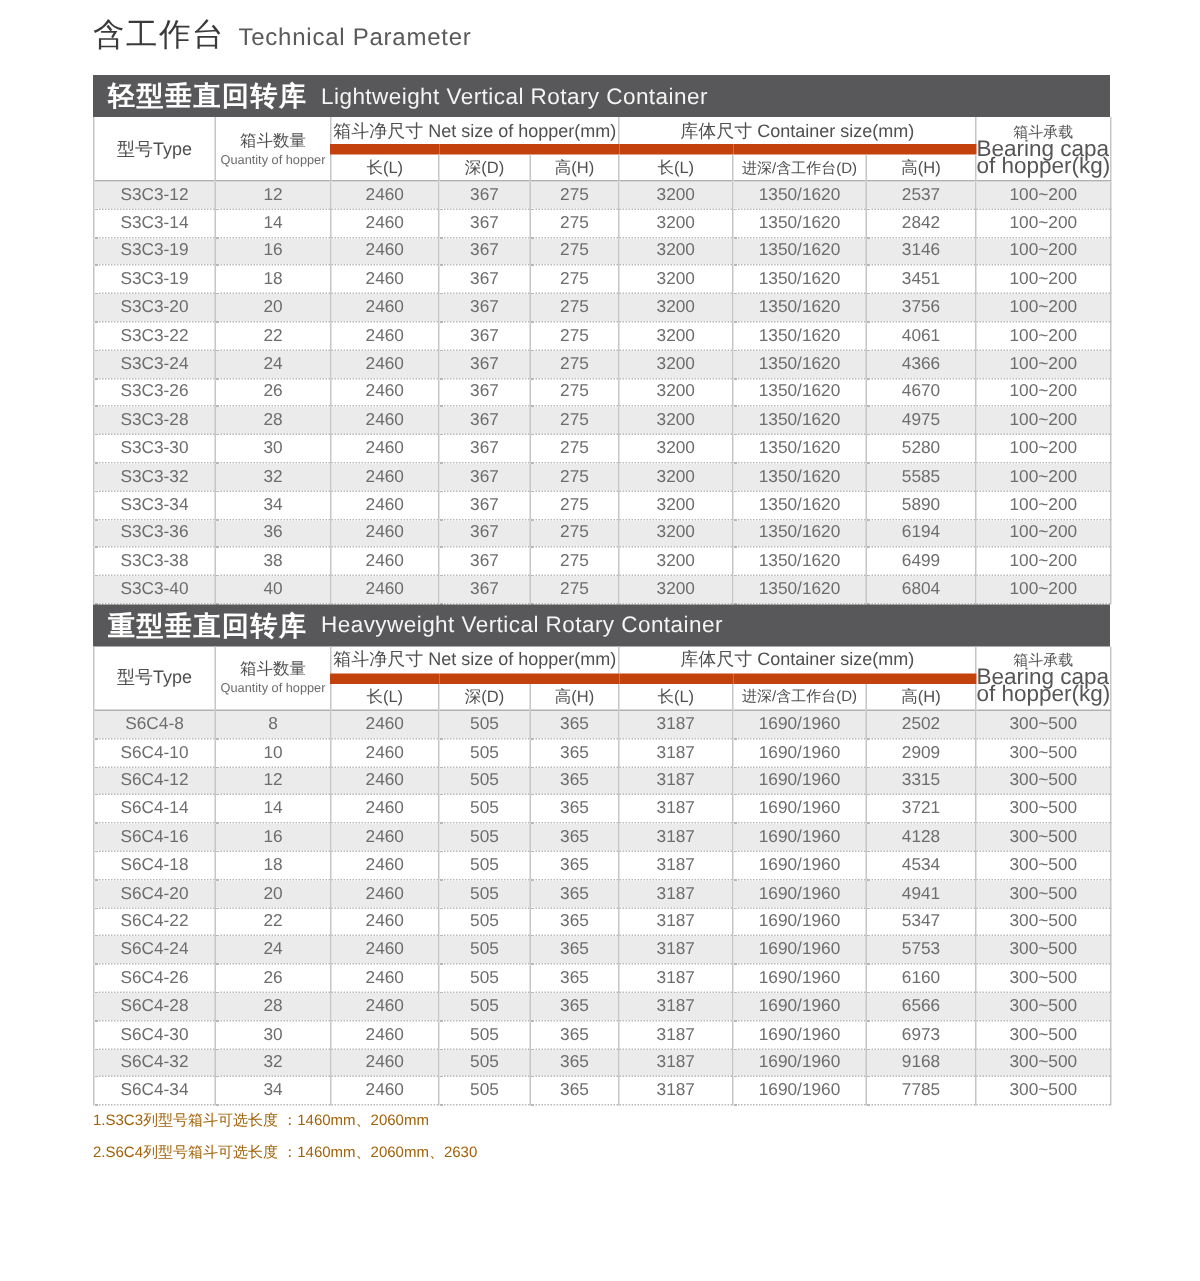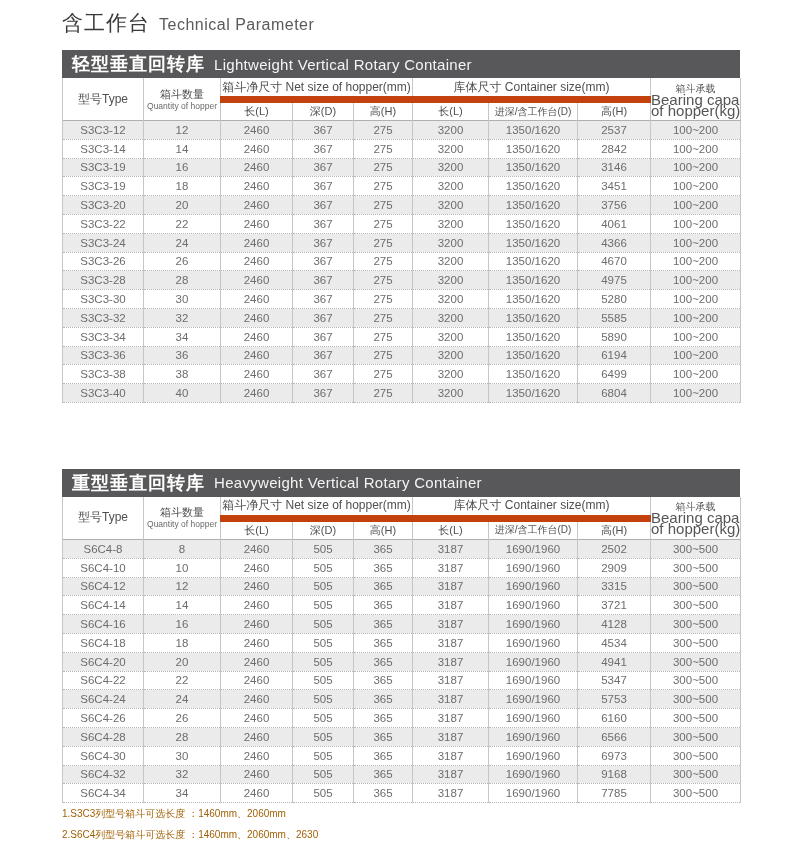--- a/index.html
+++ b/index.html
@@ -27,21 +27,21 @@
     color: #3a3a3a;
     letter-spacing: 1px;
   }
   .page-title .en {
     font-size: 16px;
     color: #5a5a5a;
     letter-spacing: 0.5px;
   }
   
   .section-1 { margin-top: 13px; }
-  .section-2 { margin-top: 66px; }
+  .section-2 { }
   .bar {
     height: 28px;
     background: #58585a;
     display: flex;
     align-items: center;
     padding-left: 10px;
     box-sizing: border-box;
   }
   .bar .bar-zh {
     font-size: 18px;

